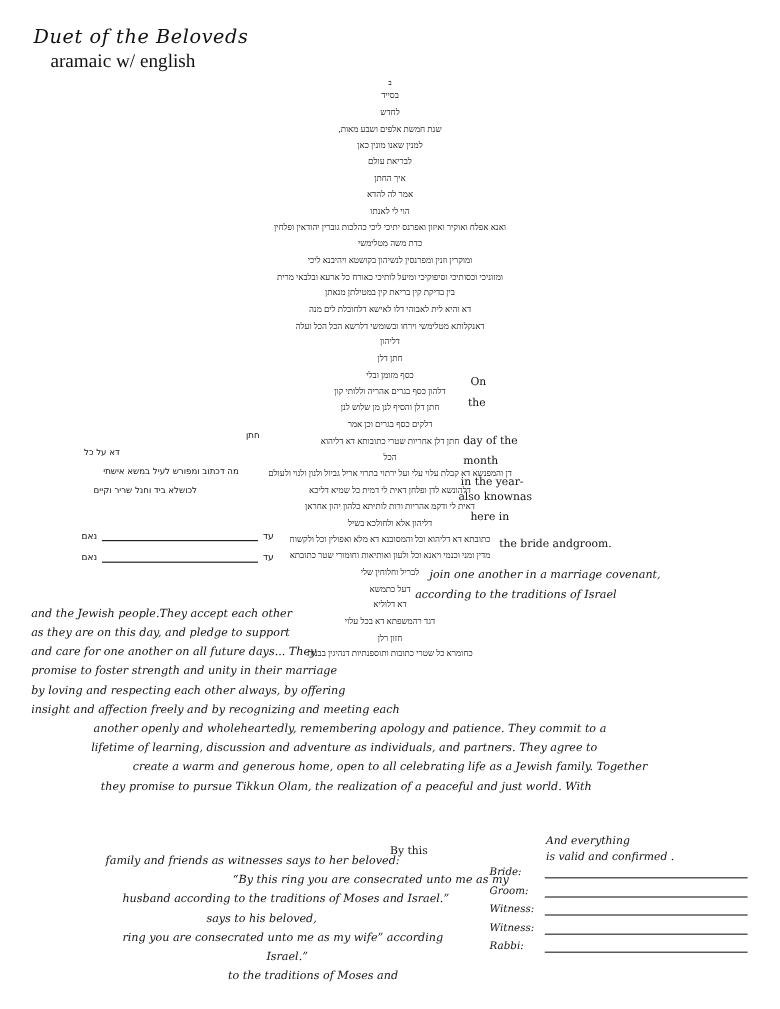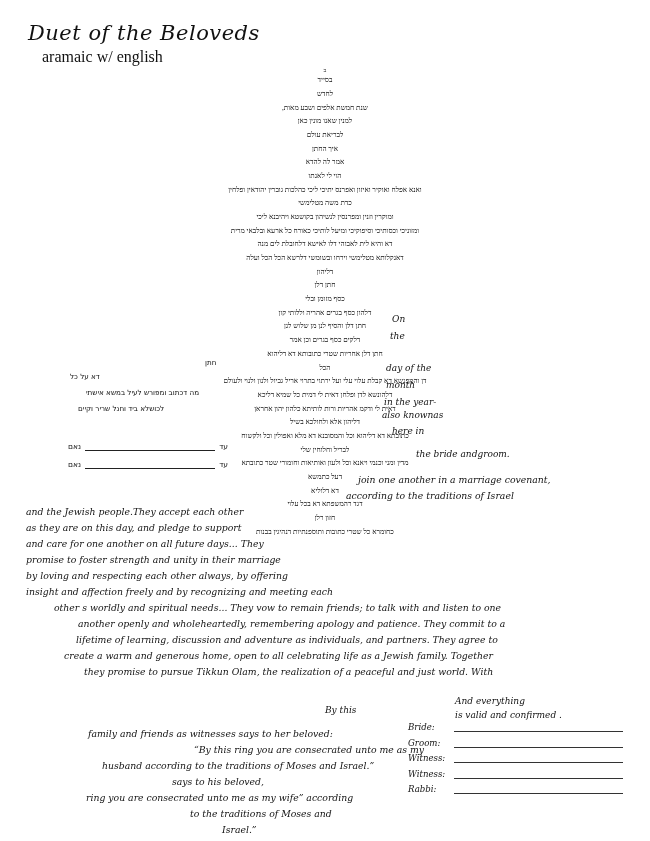--- a/index.html
+++ b/index.html
@@ -25,21 +25,21 @@
   
   .title-block {
     position: absolute;
     left: 28px;
     top: 22px;
     width: 420px;
   }
   .doc-title {
     font-family: "DejaVu Serif", serif;
     font-style: italic;
-    font-size: 21px;
+    font-size: 16px;
     letter-spacing: 0.5px;
     color: #111;
     white-space: nowrap;
     line-height: 1.1;
   }
   .doc-subtitle {
     margin-top: 3px;
     margin-left: 14px;
     font-family: Liberation Serif, serif;
     font-size: 16px;
@@ -66,21 +66,20 @@
   }
   .heb-top-mark {
     font-size: 6px;
     line-height: 1.4;
   }
 
   
   .mid-english {
     position: absolute;
     font-family: "DejaVu Serif", serif;
-    font-style: italic;
     font-size: 9px;
     color: #111;
     line-height: 1.5;
     white-space: nowrap;
   }
   .mid-on   { left: 392px; top: 313px; }
   .mid-the  { left: 390px; top: 330px; }
   .mid-day  { left: 386px; top: 362px; }
   .mid-month{ left: 386px; top: 379px; }
   .mid-year { left: 384px; top: 396px; }
@@ -197,37 +196,38 @@
     <span class="heb-line">שנת חמשת אלפים ושבע מאות,</span>
     <span class="heb-line">למנין שאנו מונין כאן</span>
     <span class="heb-line">לבריאת עולם</span>
     <span class="heb-line">איך החתן</span>
     <span class="heb-line">אמר לה להדא</span>
     <span class="heb-line">הוי לי לאנתו</span>
     <span class="heb-line">ואנא אפלח ואוקיר ואיזון ואפרנס יתיכי ליכי כהלכות גוברין יהודאין ופלחין</span>
     <span class="heb-line">כדת משה מטלימשי</span>
     <span class="heb-line">ומוקרין וזנין ומפרנסין לנשיהון בקושטא  ויהיבנא ליכי</span>
     <span class="heb-line">ומזוניכי וכסותיכי וסיפוקיכי ומיעל לותיכי כאורח כל ארעא ובלבאי מרית</span>
+    <span class="heb-line">בין בדיקת קין בריאת קין במטילתן מנאתן</span>
     <span class="heb-line">דא והיא לית לאבוהי דלו לאישא דלחובלת לים מנה</span>
     <span class="heb-line">דאנקלותא מטלימשי וירחו ובשומשי דלרשא הכל הכל ועלה</span>
     <span class="heb-line">דליהון</span>
     <span class="heb-line">חתן דלן</span>
     <span class="heb-line">כסף מזומן ובלי</span>
     <span class="heb-line">דלהון כסף בגרים אהריה וללותי קון</span>
     <span class="heb-line">חתן דלן והסיף לנן מן שלוש לנן</span>
     <span class="heb-line">דלקים כסף בגרים וכן אמר</span>
     <span class="heb-line">חתן דלן אחריות שטרי כתובותא דא דליהוא</span>
     <span class="heb-line">הכל</span>
     <span class="heb-line">דן והמפנשא דא קבלת עלוי עלי ועל ירתוי בתרוי אריל גביול ולנון ולנוי ולעולם</span>
     <span class="heb-line">דלהונשא לדן ופלחן דאית לי דמית כל שמיא דליכא</span>
     <span class="heb-line">דאית לי ודקמ אהריות ורות לותיתא כלהון יהון אחראן</span>
     <span class="heb-line">דליהון אלא ולחולכא בשיל</span>
     <span class="heb-line">כתובתא דא דליהוא וכל והמסובנא דא מלא ואפולין וכל ולקשוח</span>
+    <span class="heb-line">מדין ומני וכנמי ויאנא וכל ולעון ואותיאות וחומורי שטר כתובתא</span>
     <span class="heb-line">לבריל וחלוחין שלי</span>
-    <span class="heb-line">מדין ומני וכנמי ויאנא וכל ולעון ואותיאות וחומורי שטר כתובתא</span>
     <span class="heb-line">דעל כתמשא</span>
     <span class="heb-line">דא דלוליא</span>
     <span class="heb-line">דגד רהמשפתא דא בכל עלוי</span>
     <span class="heb-line">חזון רלן</span>
     <span class="heb-line">כחומרא כל שטרי כתובות ותוספנתיות דנהיגין בבנות</span>
   </div>
 
   <div class="mid-english mid-on">On</div>
   <div class="mid-english mid-the">the</div>
   <div class="mid-english mid-day">day of the</div>
@@ -257,32 +257,31 @@
 
   <div class="english-body">
     <span class="el" style="margin-left:332px;">join one another in a marriage covenant,</span>
     <span class="el" style="margin-left:320px;">according to the  traditions of Israel</span>
     <span class="el">and                                                                                                 the Jewish people.They accept each other</span>
     <span class="el">as                                                                                                   they are on this day, and pledge to support</span>
     <span class="el">and care                                                                                            for one another on all future  days...  They</span>
     <span class="el">promise                                                                                           to foster strength and unity in their marriage</span>
     <span class="el">by loving                                                                               and respecting each other always, by offering</span>
     <span class="el">insight and                                                                  affection freely and by recognizing and meeting each</span>
-    <span class="el" style="margin-left:28px;">other s  worldly and spiritual needs... They vow to remain friends; to talk with and listen to one</span>
     <span class="el" style="margin-left:52px;">another openly and wholeheartedly, remembering apology and patience. They commit to a</span>
     <span class="el" style="margin-left:50px;">lifetime of learning, discussion and  adventure as individuals, and partners. They agree to</span>
-    <span class="el" style="margin-left:38px;">create a warm and  generous home, open to all celebrating life as a Jewish family. Together</span>
+    <span class="el" style="margin-left:38px;text-align:center;">create a warm and  generous home, open to all celebrating life as a Jewish family. Together</span>
     <span class="el" style="margin-left:58px;">they promise to pursue Tikkun Olam, the realization of a peaceful and just world. With</span>
     <span class="el" style="margin-left:62px;margin-top:46px;">family and friends as witnesses                                                 says to her beloved:</span>
     <span class="el" style="margin-left:168px;">“By this ring you are   consecrated unto me as my</span>
     <span class="el" style="margin-left:76px;">husband according to the traditions of  Moses and Israel.”</span>
     <span class="el" style="margin-left:146px;">says to his beloved,</span>
-    <span class="el" style="margin-left:60px;">ring you are consecrated unto me as my wife” according</span>
+    <span class="el" style="margin-left:76px;">ring you are consecrated unto me as my wife” according</span>
+    <span class="el" style="margin-left:196px;">Israel.”</span>
     <span class="el" style="margin-left:164px;">to the traditions of  Moses and</span>
-    <span class="el" style="margin-left:196px;">Israel.”</span>
   </div>
 
   <div class="mid-english" style="left:325px; top:704px;">By this</div>
 
   <div class="valid-note">
     <div>And everything</div>
     <div>is valid and confirmed .</div>
   </div>
 
   <div class="sig-block">

